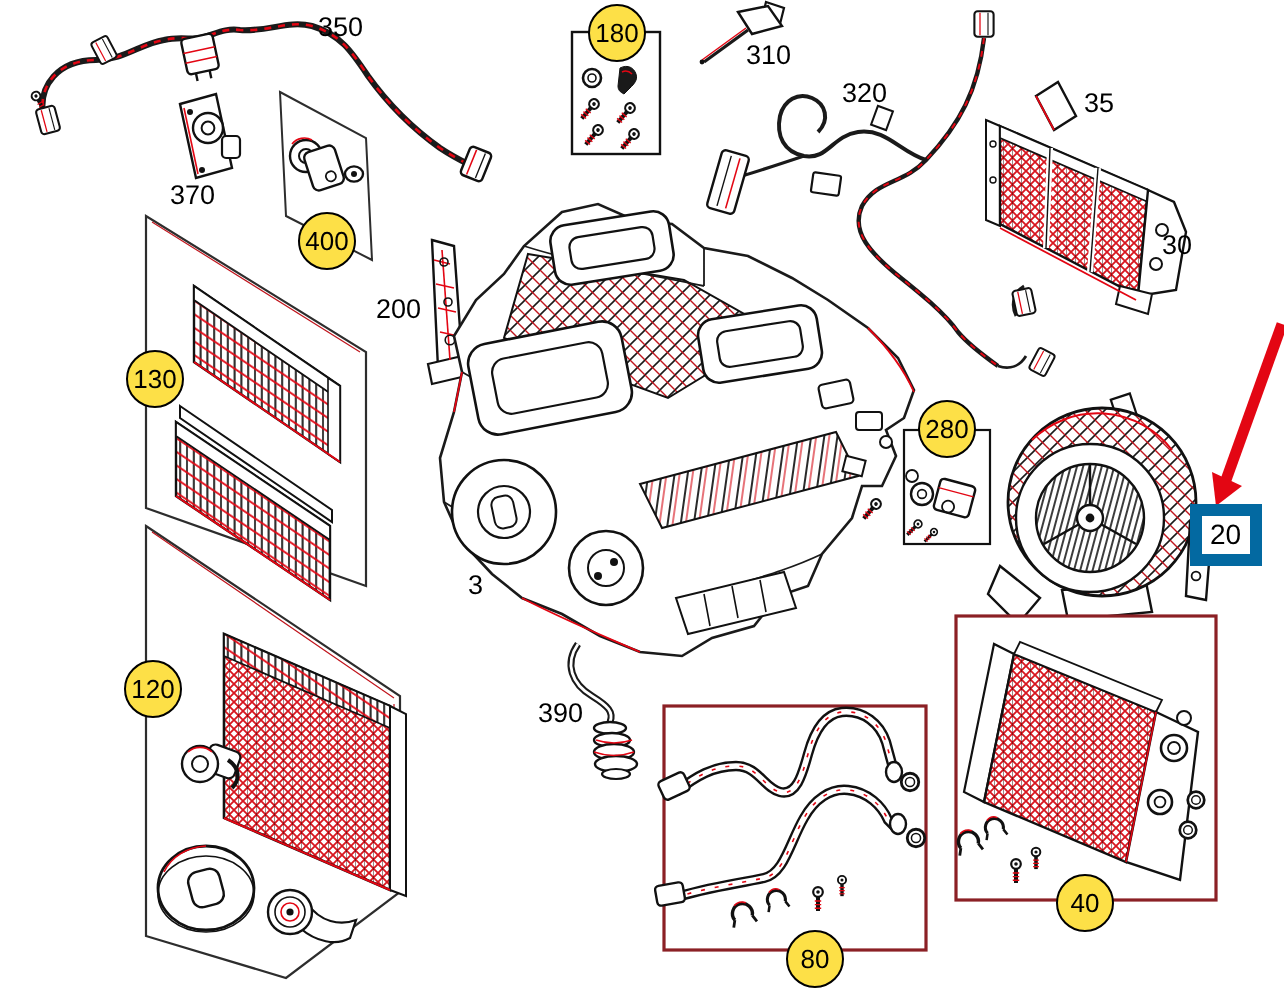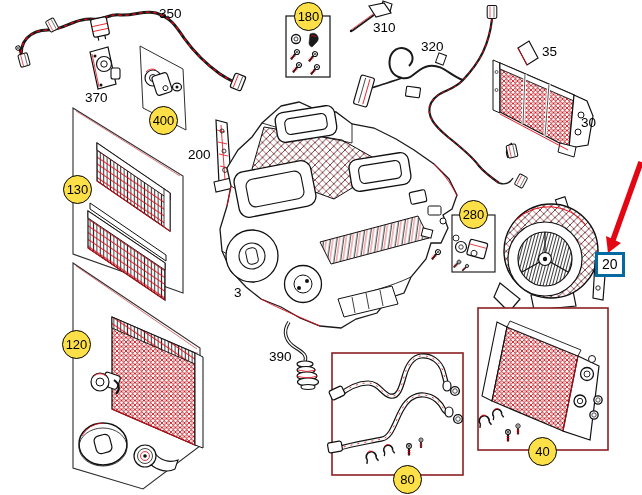--- a/index.html
+++ b/index.html
@@ -4,21 +4,21 @@
 <style>
   html,body{margin:0;padding:0;background:#fff;}
   .stage{position:relative;width:642px;height:495px;background:#fff;overflow:hidden;
          font-family:"Liberation Sans",sans-serif;}
   .stage svg{position:absolute;left:0;top:0;}
   .callout{position:absolute;color:#000;font-size:13.5px;line-height:1;white-space:nowrap;
            font-family:Liberation Sans, sans-serif;cursor:pointer;}
   .co-circle{width:29px;height:29px;box-sizing:border-box;border:1.6px solid #000;
              border-radius:50%;background:#fde047;display:flex;align-items:center;
              justify-content:center;font-size:13px;}
-  .co-red{box-sizing:border-box;border:3px solid #0369a1;background:#fff;
+  .co-red{box-sizing:border-box;border:6px solid #0369a1;background:#fff;
           padding:2px 4px 3px 4px;font-size:14px;}
 </style>
 </head>
 <body>
 
 <div class="stage">
 
 <svg width="642" height="495" viewBox="0 0 642 495">
   <defs>
     <pattern id="pPleat" width="3.4" height="6.8" patternUnits="userSpaceOnUse" patternTransform="skewY(34)">

